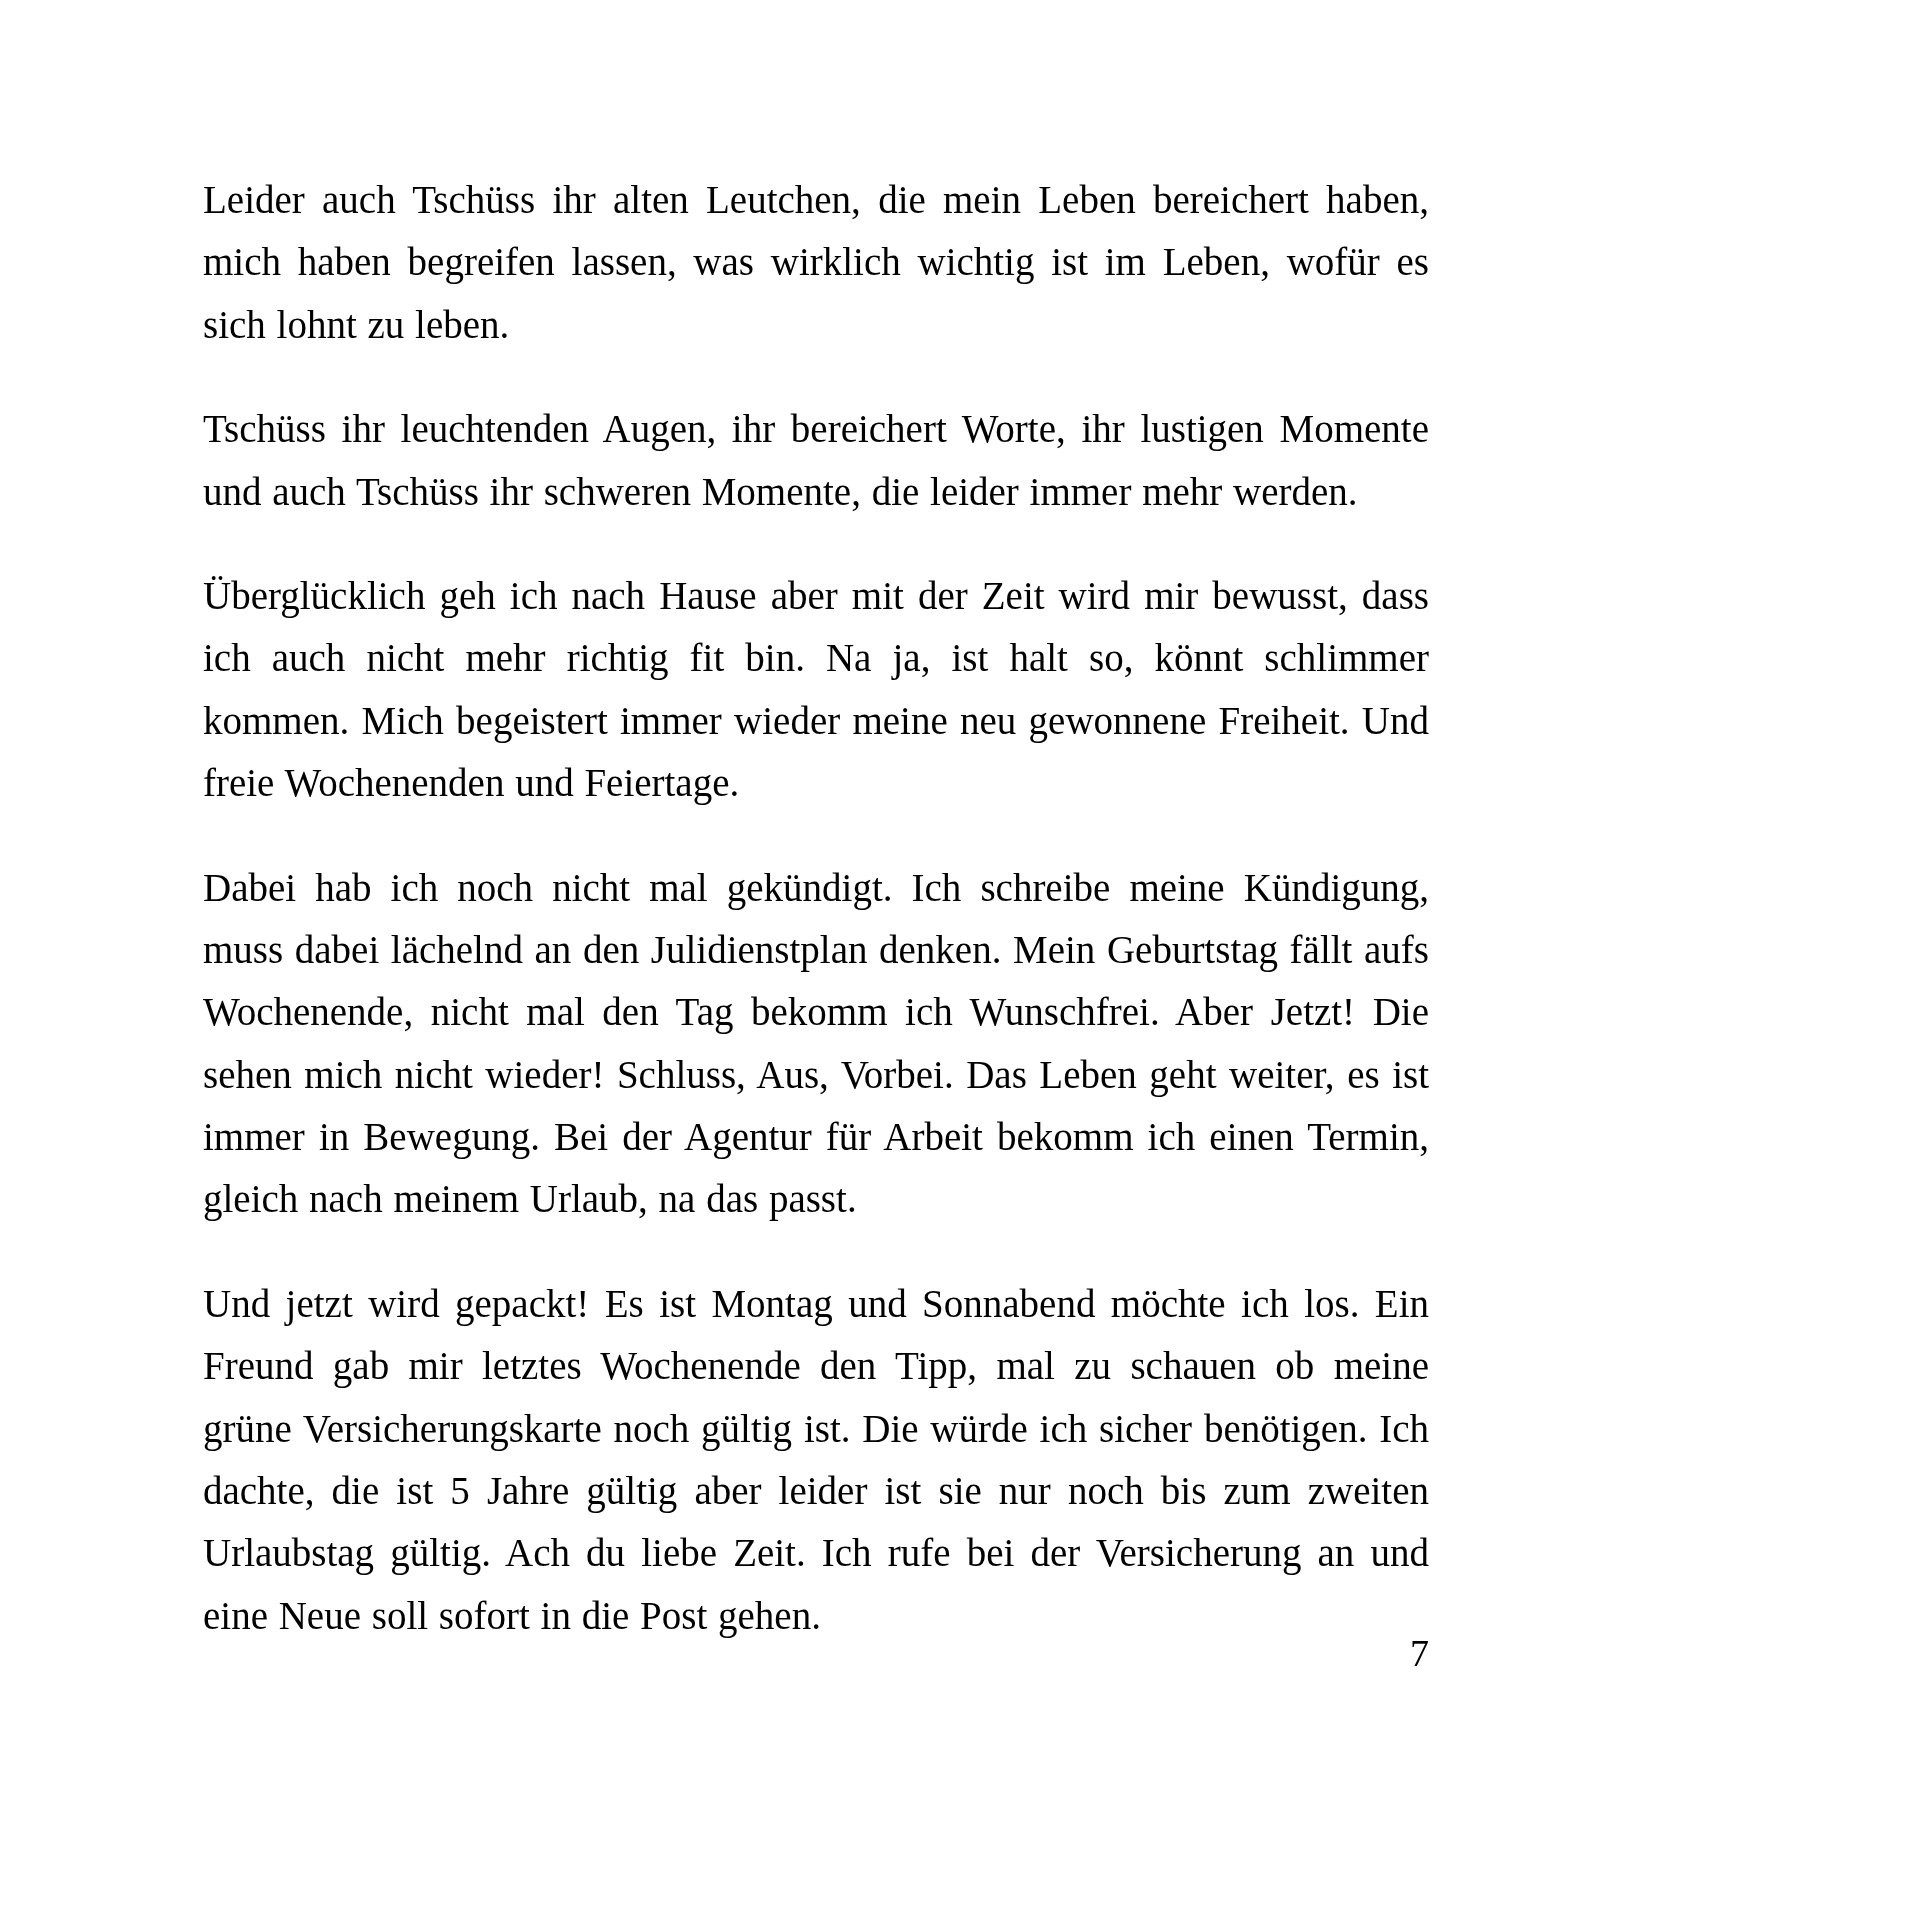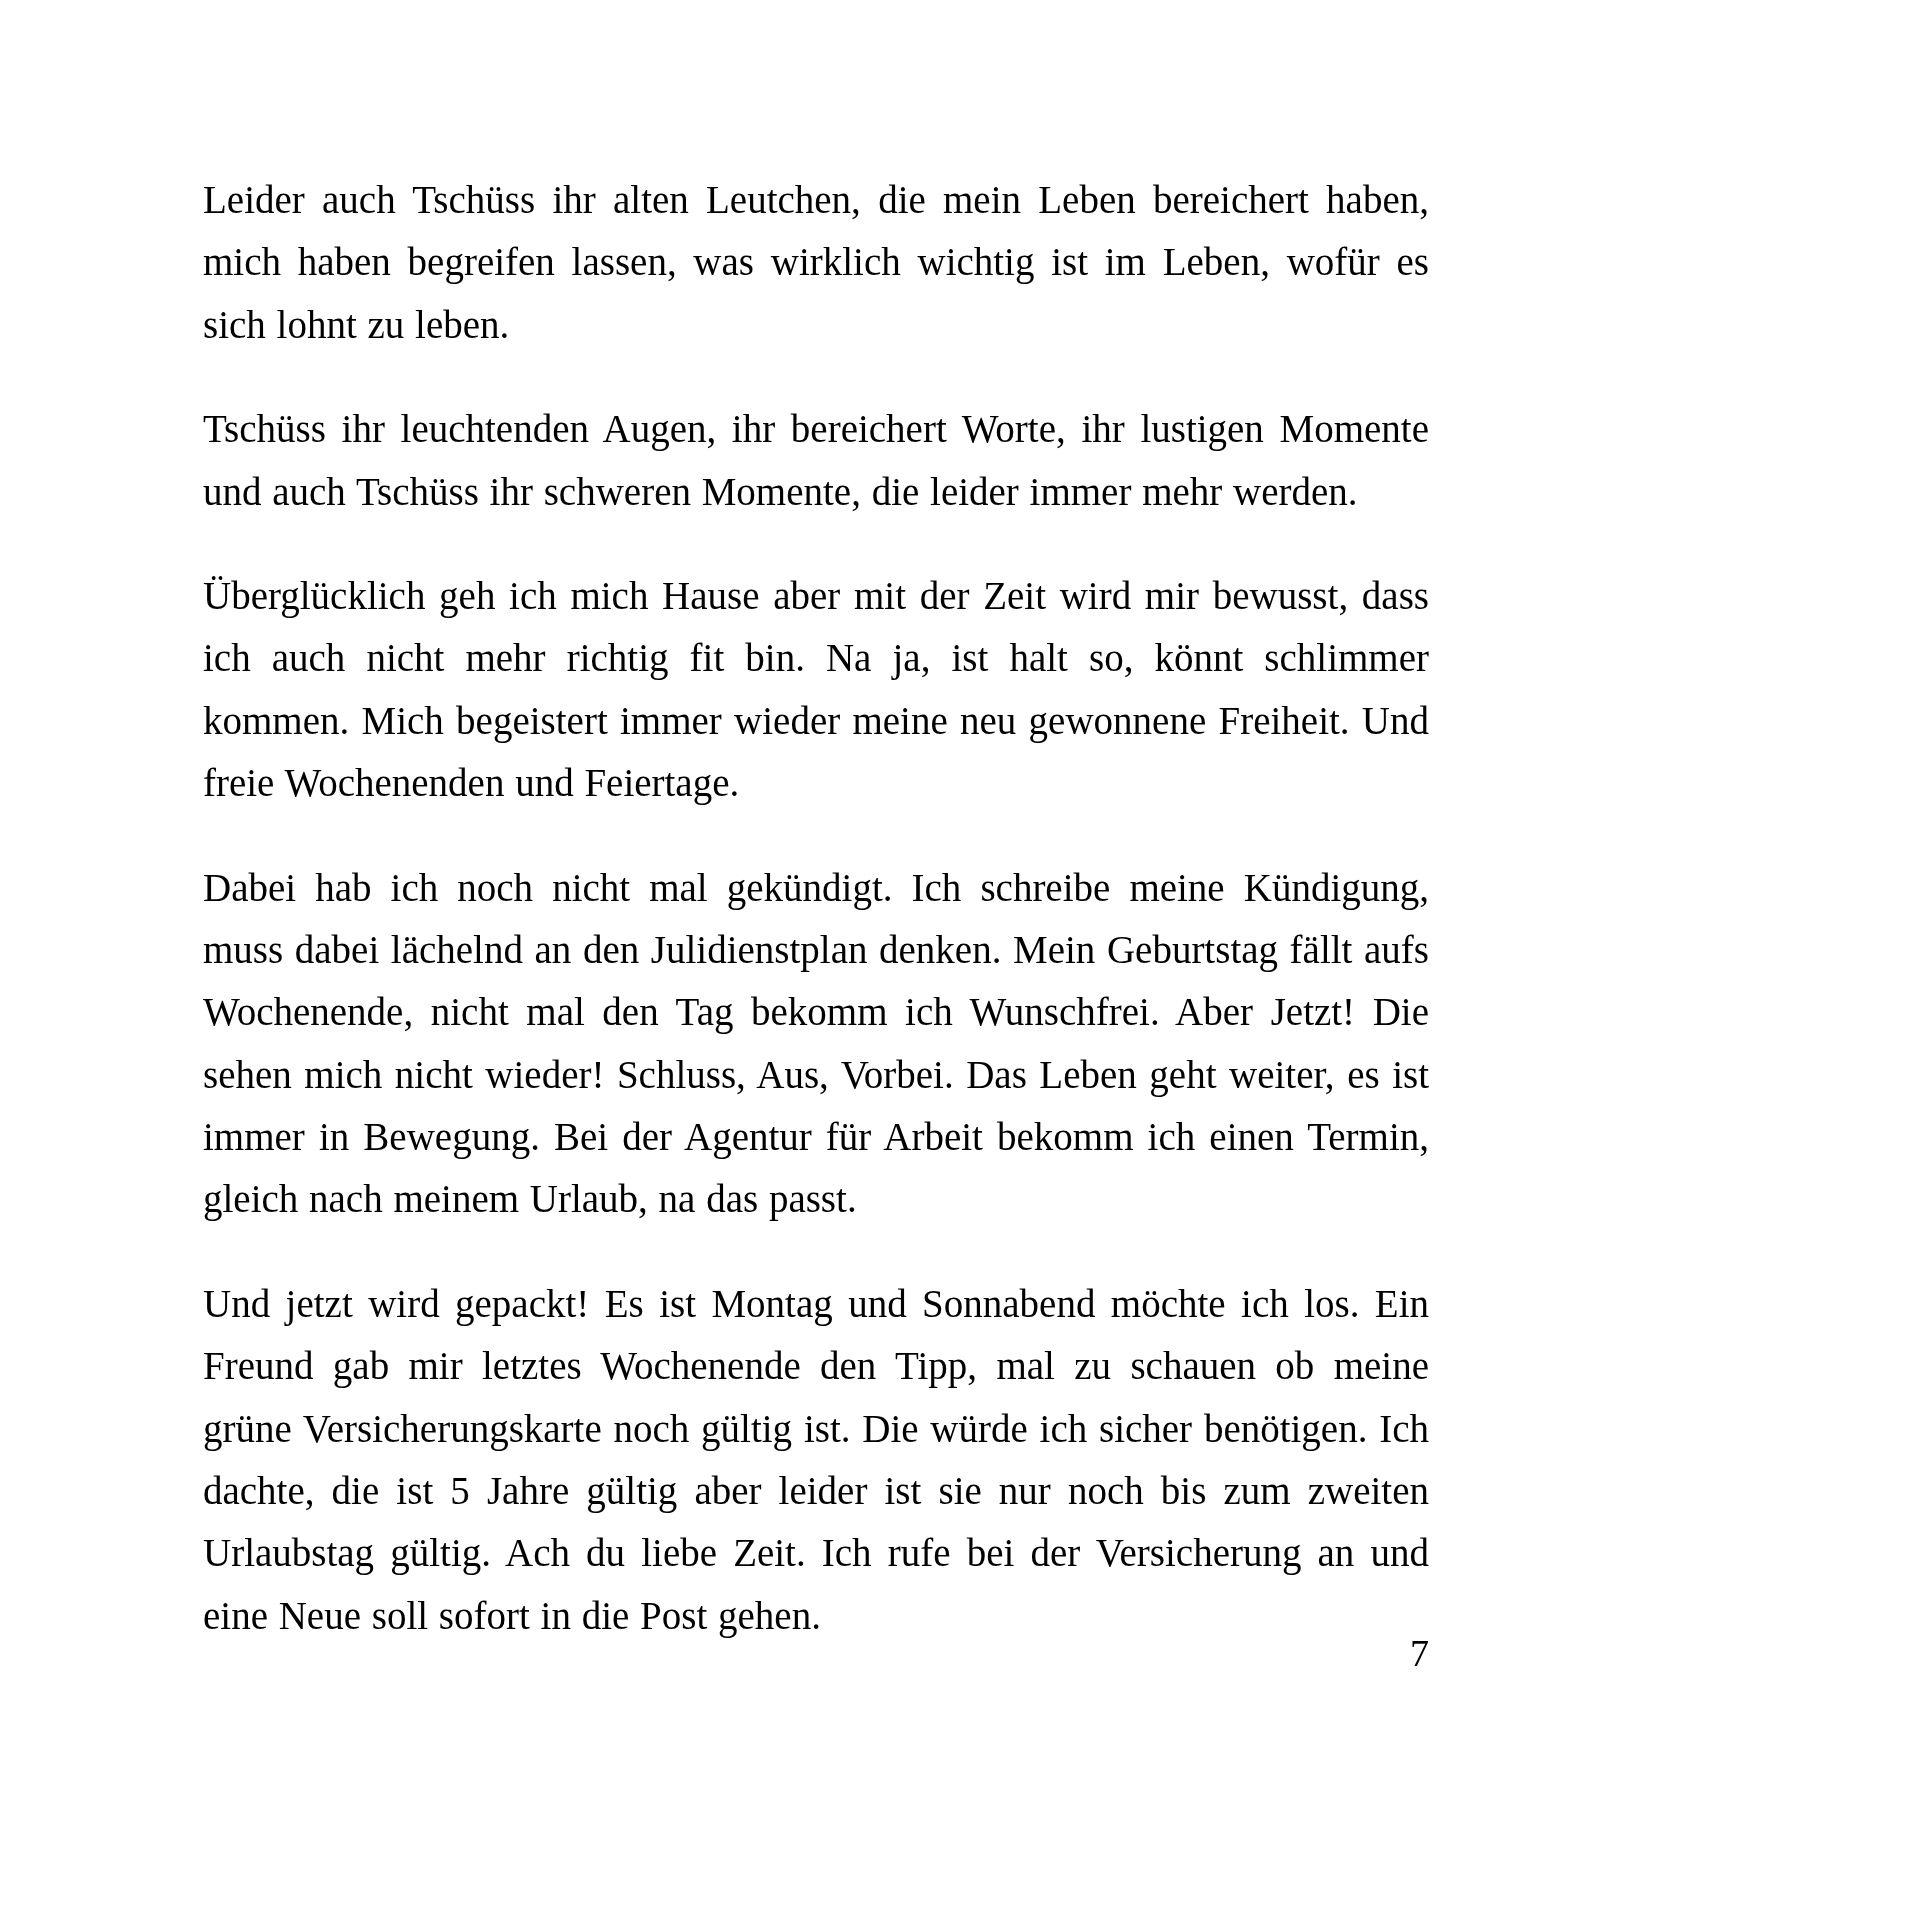--- a/index.html
+++ b/index.html
@@ -34,19 +34,19 @@
     text-align: right;
   }
 </style>
 </head>
 <body>
 
 <div class="page">
   <div class="body-text">
     <p>Leider auch Tschüss ihr alten Leutchen, die mein Leben bereichert haben, mich haben begreifen lassen, was wirklich wichtig ist im Leben, wofür es sich lohnt zu leben.</p>
     <p>Tschüss ihr leuchtenden Augen, ihr bereichert Worte, ihr lustigen Momente und auch Tschüss ihr schweren Momente, die leider immer mehr werden.</p>
-    <p>Überglücklich geh ich mich Hause aber mit der Zeit wird mir bewusst, dass ich auch nicht mehr richtig fit bin. Na ja, ist halt so, könnt schlimmer kommen. Mich begeistert immer wieder meine neu gewonnene Freiheit. Und freie Wochenenden und Feiertage.</p>
+    <p>Überglücklich geh ich nach Hause aber mit der Zeit wird mir bewusst, dass ich auch nicht mehr richtig fit bin. Na ja, ist halt so, könnt schlimmer kommen. Mich begeistert immer wieder meine neu gewonnene Freiheit. Und freie Wochenenden und Feiertage.</p>
     <p>Dabei hab ich noch nicht mal gekündigt. Ich schreibe meine Kündigung, muss dabei lächelnd an den Julidienstplan denken. Mein Geburtstag fällt aufs Wochenende, nicht mal den Tag bekomm ich Wunschfrei. Aber Jetzt! Die sehen mich nicht wieder! Schluss, Aus, Vorbei. Das Leben geht weiter, es ist immer in Bewegung. Bei der Agentur für Arbeit bekomm ich einen Termin, gleich nach meinem Urlaub, na das passt.</p>
     <p>Und jetzt wird gepackt! Es ist Montag und Sonnabend möchte ich los. Ein Freund gab mir letztes Wochenende den Tipp, mal zu schauen ob meine grüne Versicherungskarte noch gültig ist. Die würde ich sicher benötigen. Ich dachte, die ist 5 Jahre gültig aber leider ist sie nur noch bis zum zweiten Urlaubstag gültig. Ach du liebe Zeit. Ich rufe bei der Versicherung an und eine Neue soll sofort in die Post gehen.</p>
   </div>
   <div class="page-number">7</div>
 </div>
 
 
 </body></html>

